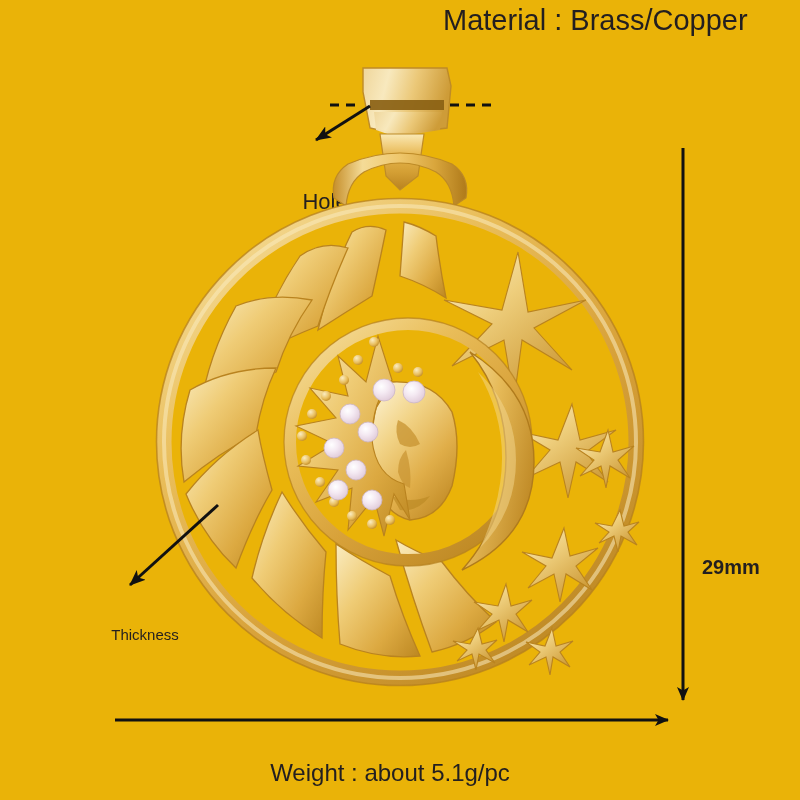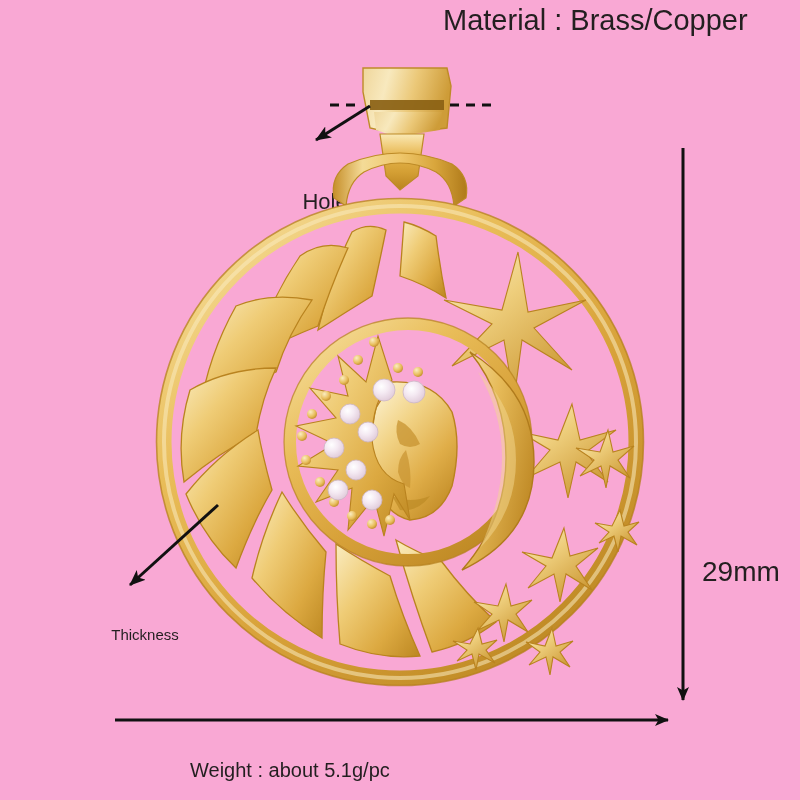--- a/index.html
+++ b/index.html
@@ -7,21 +7,21 @@
     padding: 0;
     background: #ffffff;
   }
   body {
     font-family: "Liberation Sans", sans-serif;
   }
   #canvas {
     position: relative;
     width: 800px;
     height: 800px;
-    background: #f9a8d4;
+    background: #eab308;
     overflow: hidden;
   }
   .abs { position: absolute; }
 
   
   .anno {
     color: #231f20;
     font-family: "Liberation Sans", sans-serif;
     white-space: pre;
     line-height: 1.08;
@@ -37,33 +37,34 @@
     font-size: 22px;
   }
   #thickness-label {
     left: 35px; top: 595px;
     width: 220px;
     text-align: center;
     font-size: 15px;
   }
   #height-label {
     left: 702px; top: 557px;
-    font-size: 28px;
+    font-size: 20px;
+    font-weight: bold;
   }
   #width-label {
     left: 290px; top: 726px;
     width: 200px;
     text-align: center;
     font-size: 28px;
   }
   #weight-label {
     left: 190px; top: 760px;
     width: 400px;
-    text-align: left;
-    font-size: 20px;
+    text-align: center;
+    font-size: 24px;
   }
 
   
   #dim-layer, #jewel-layer {
     left: 0; top: 0;
     width: 800px; height: 800px;
   }
   #dim-layer { z-index: 5; }
   #jewel-layer { z-index: 2; }
 </style>

